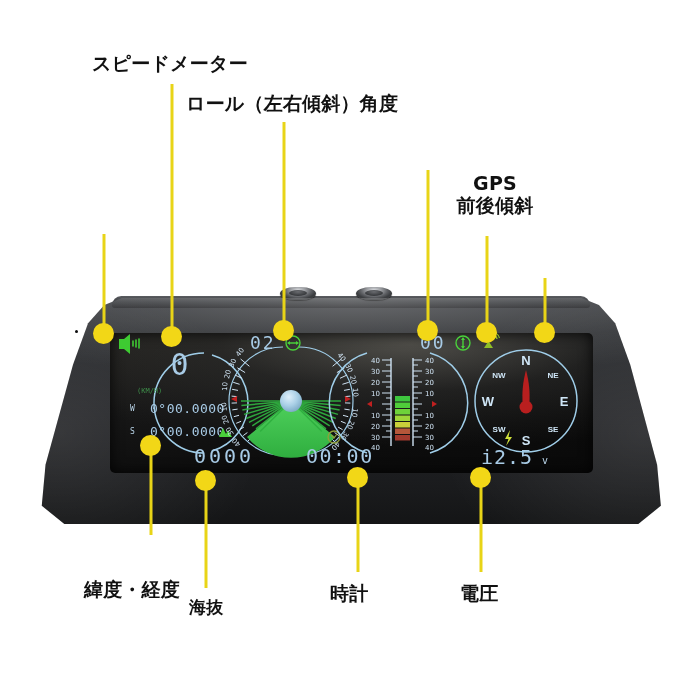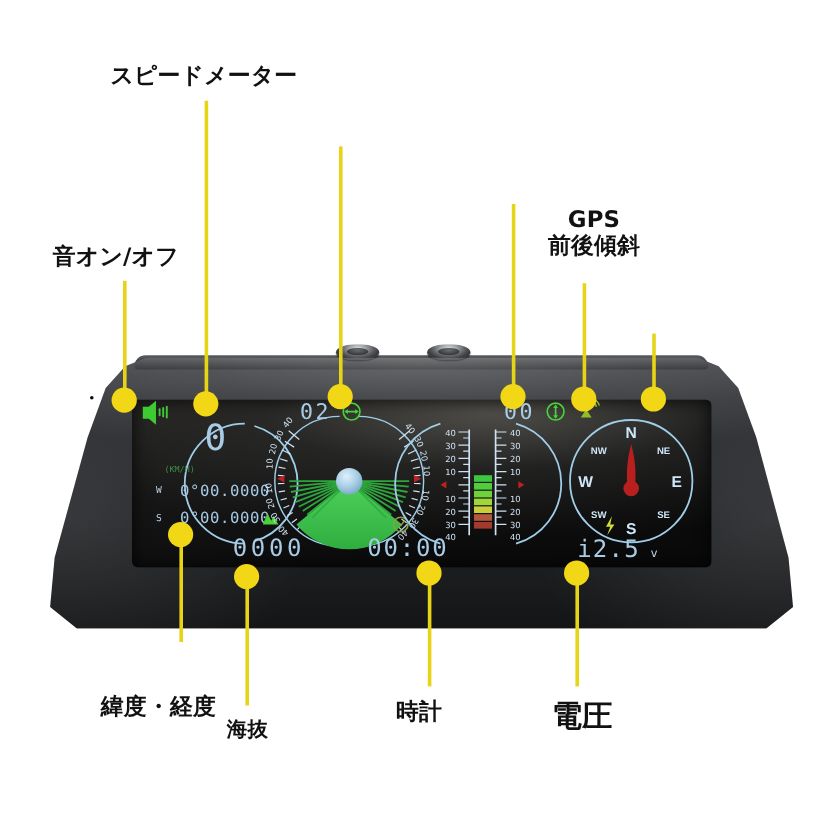--- a/index.html
+++ b/index.html
@@ -374,27 +374,27 @@
         <line x1="545" y1="278" x2="545" y2="332"></line>
         <line x1="104" y1="234" x2="104" y2="333"></line>
         <line x1="151" y1="445" x2="151" y2="535"></line>
         <line x1="206" y1="480" x2="206" y2="588"></line>
         <line x1="358" y1="477" x2="358" y2="572"></line>
         <line x1="481" y1="477" x2="481" y2="572"></line>
       </g>
     </svg>
 
     <div class="callout-label" style="left:92px;top:52px;font-size:19px;">スピードメーター</div>
+    <div class="callout-label" style="left:186px;top:92px;font-size:19px;">ロール（左右傾斜）角度</div>
     <div class="callout-label" style="left:440px;top:172px;font-size:19px;text-align:center;width:110px;">GPS
 前後傾斜</div>
-    <div class="callout-label" style="left:44px;top:203px;font-size:19px;">音オン/オフ</div>
     <div class="callout-label" style="left:84px;top:546px;font-size:19px;margin-top:32px;">緯度・経度</div>
     <div class="callout-label" style="left:189px;top:598px;font-size:17px;font-family:Liberation Serif, serif;">海抜</div>
     <div class="callout-label" style="left:330px;top:582px;font-size:19px;">時計</div>
-    <div class="callout-label" style="left:460px;top:582px;font-size:25px;">電圧</div>
+    <div class="callout-label" style="left:460px;top:582px;font-size:19px;">電圧</div>
 
     <div class="dot" style="left:161px;top:326px;"></div>
     <div class="dot" style="left:273px;top:320px;"></div>
     <div class="dot" style="left:417px;top:320px;"></div>
     <div class="dot" style="left:476px;top:322px;"></div>
     <div class="dot" style="left:534px;top:322px;"></div>
     <div class="dot" style="left:93px;top:323px;"></div>
     <div class="dot" style="left:140px;top:435px;"></div>
     <div class="dot" style="left:195px;top:470px;"></div>
     <div class="dot" style="left:347px;top:467px;"></div>

